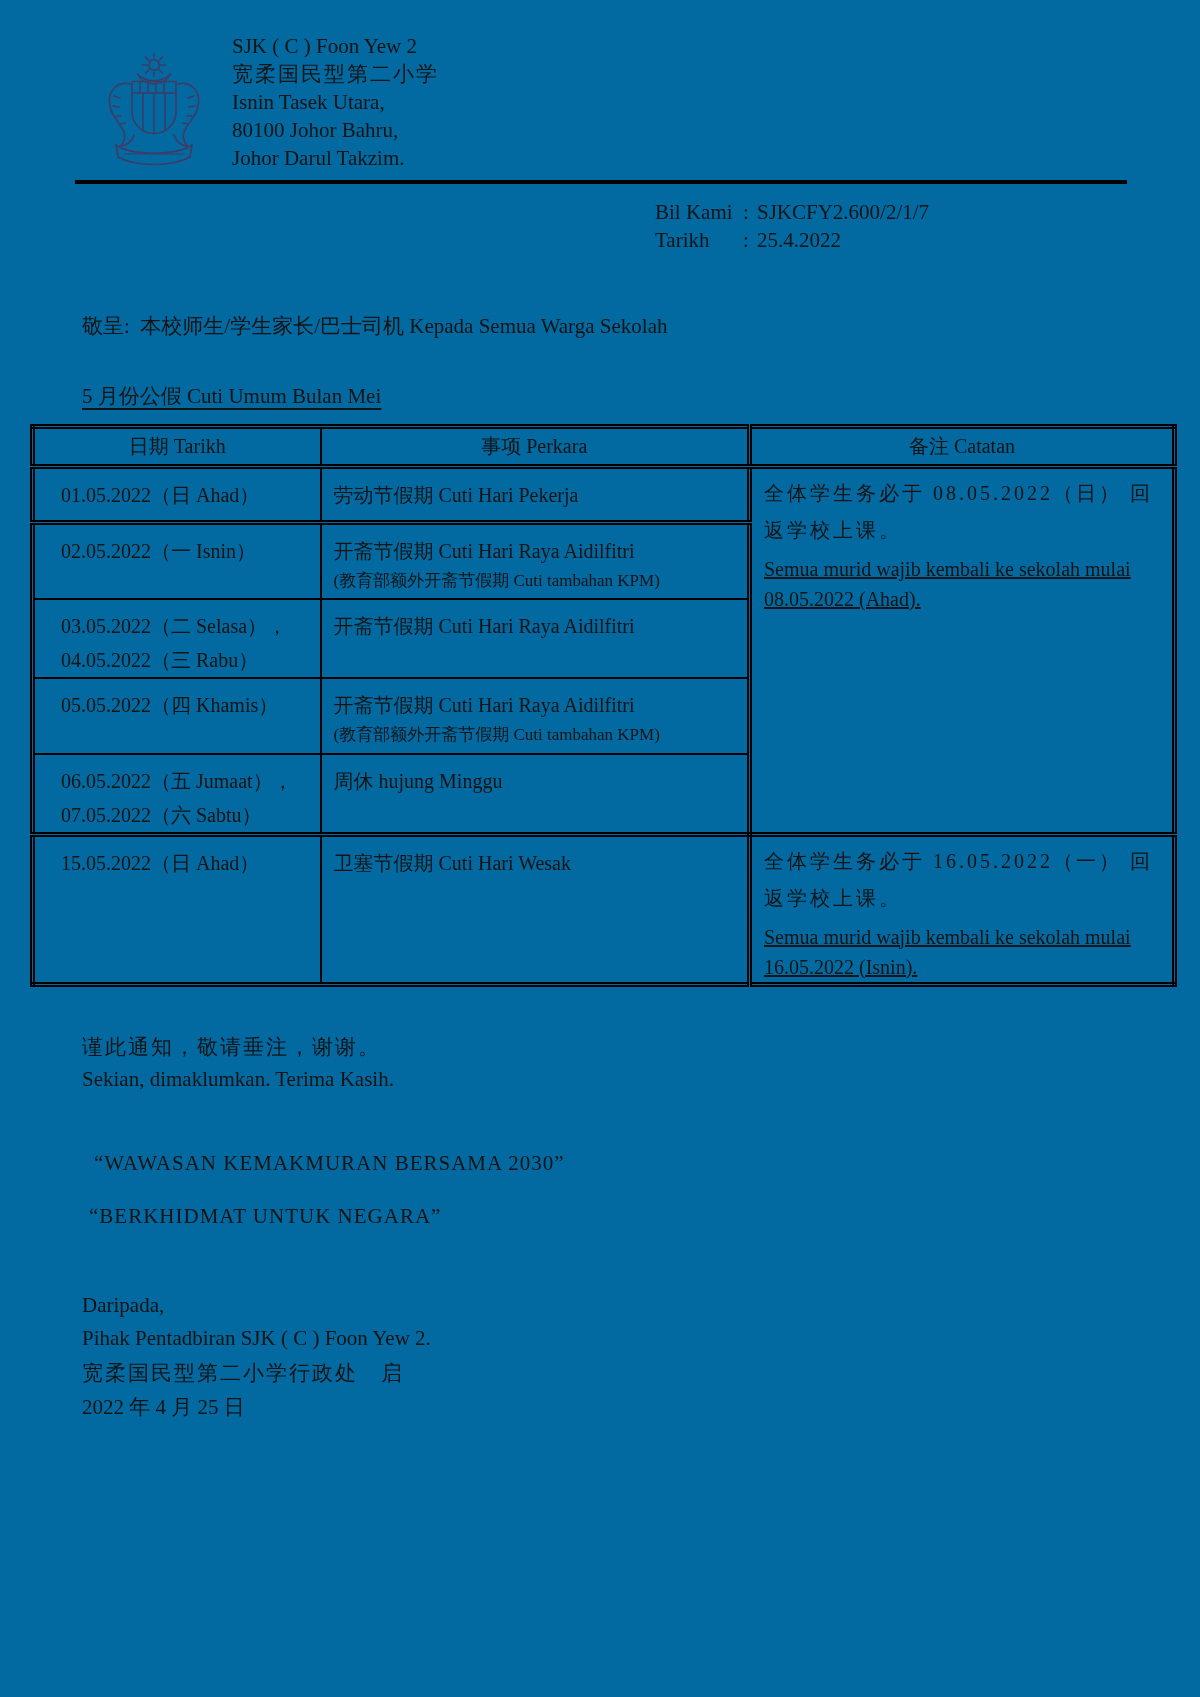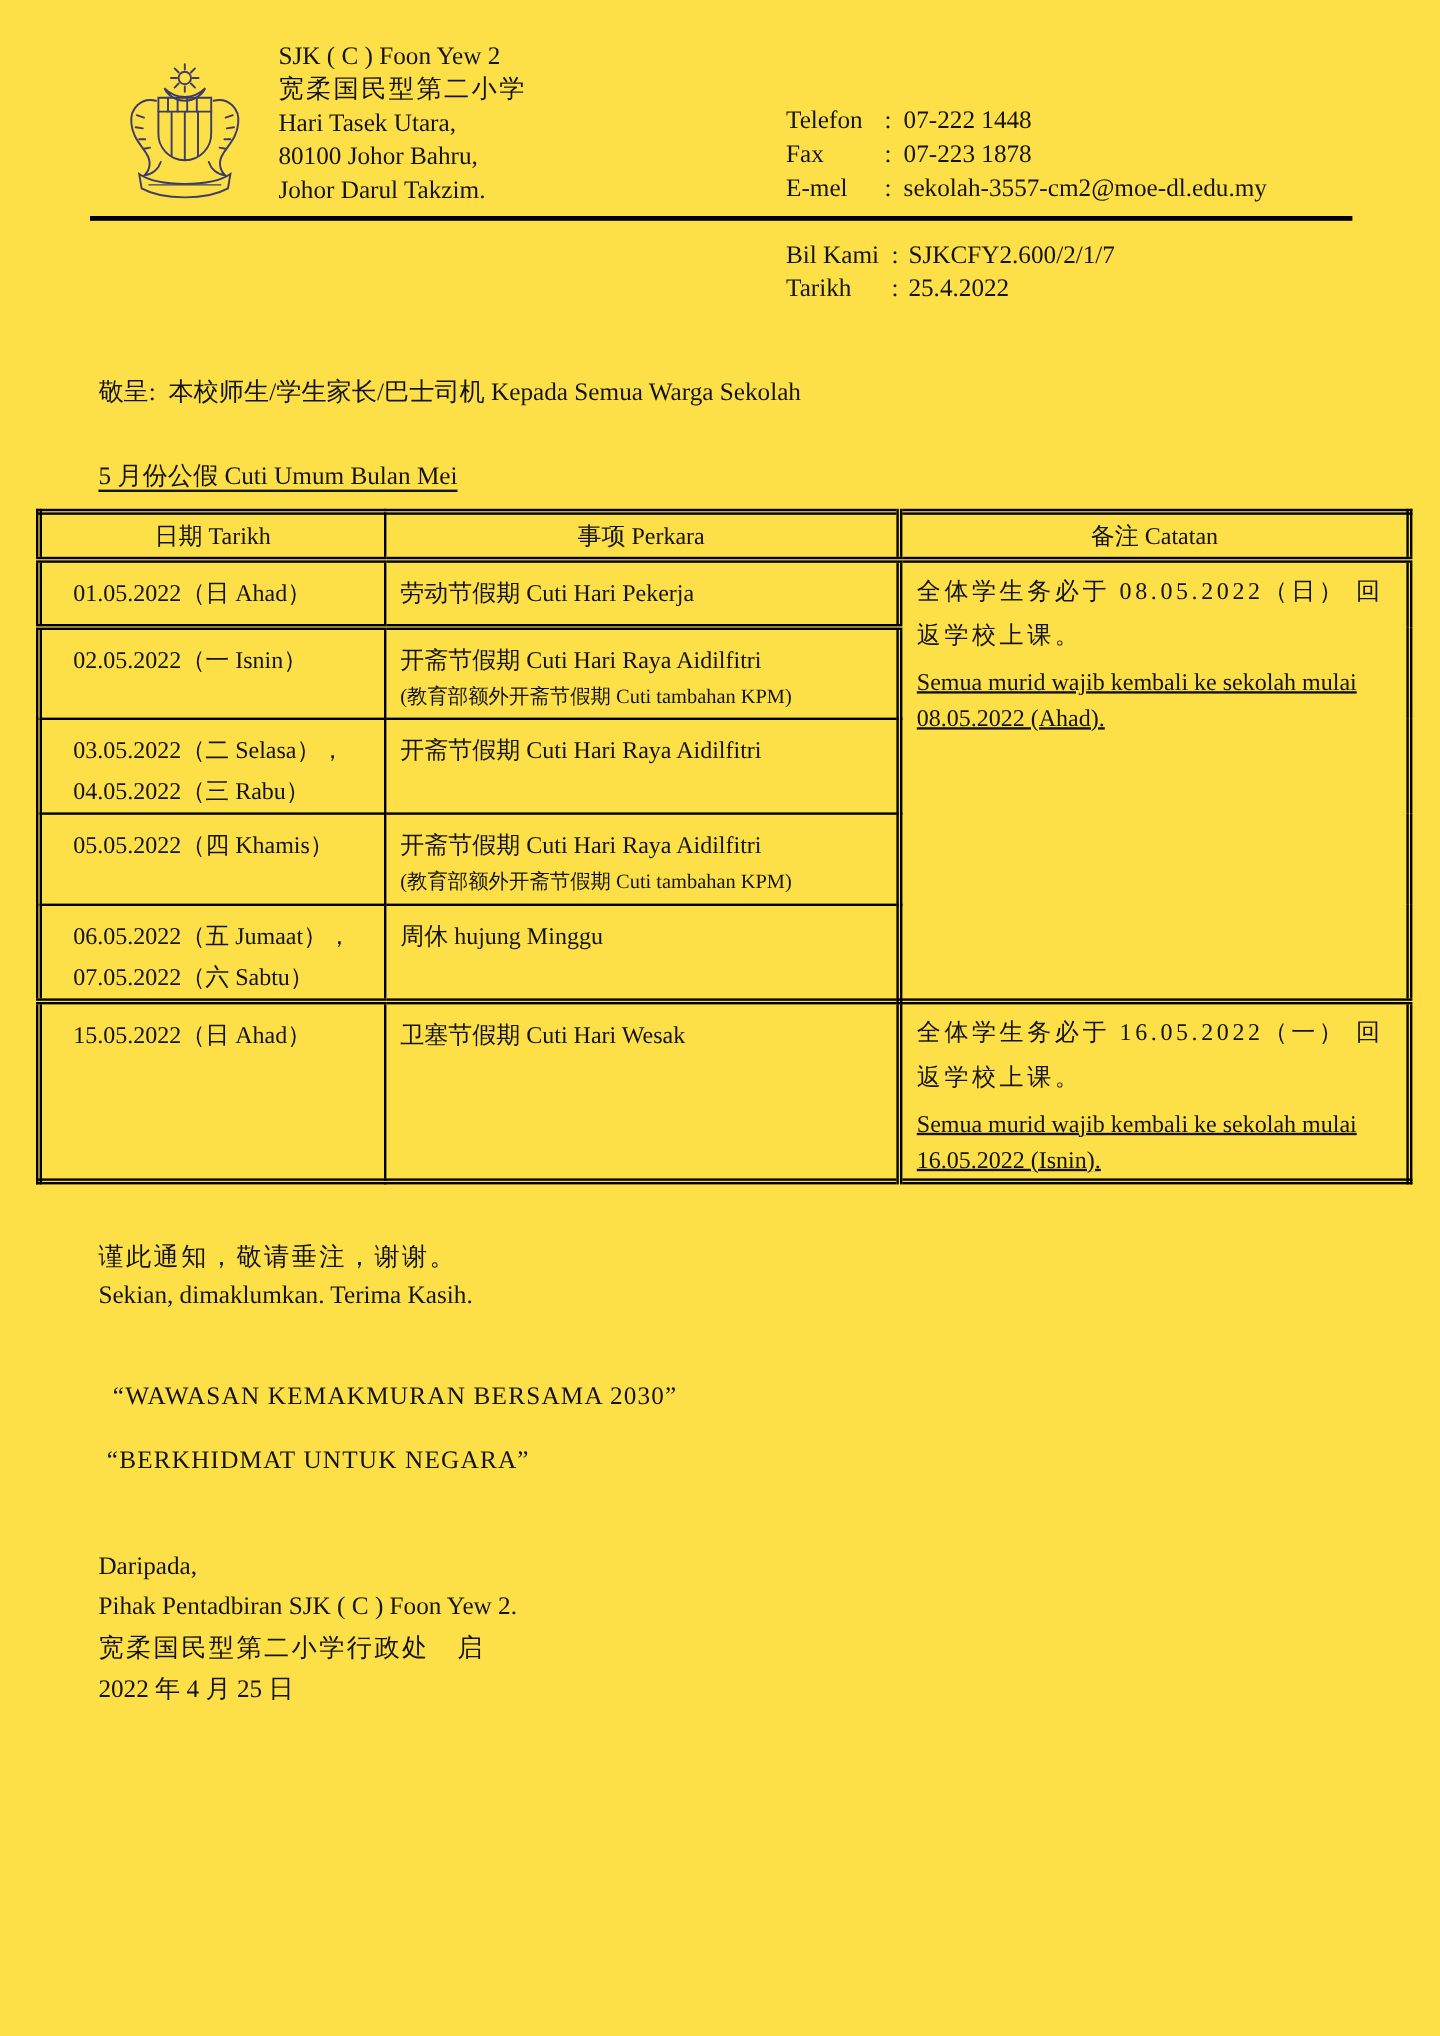--- a/index.html
+++ b/index.html
@@ -1,18 +1,18 @@
 <!DOCTYPE html>
 <html><head>
 <meta charset="utf-8">
 <style>
   * { margin:0; padding:0; box-sizing:border-box; }
   html,body { background:#e8e8e8; }
   body { font-family:"Liberation Serif","DejaVu Serif",serif; color:#141414; }
-  .page { position:relative; width:1200px; height:1697px; background:#fde047; margin:0 auto; overflow:hidden; }
+  .page { position:relative; width:1200px; height:1697px; background:#0369a1; margin:0 auto; overflow:hidden; }
 
   
   .header { position:relative; height:180px; }
   .logo { position:absolute; left:94px; top:50px; width:120px; height:124px; }
   .school-block { position:absolute; left:232px; top:32px; font-size:21px; line-height:28px; }
   .contact-block { position:absolute; left:655px; top:86px; font-size:21px; line-height:28px; }
   .c-label { display:inline-block; width:82px; }
   .c-colon { display:inline-block; width:16px; }
   .divider { margin-left:75px; width:1052px; border-top:4px solid #000; }
 
@@ -81,36 +81,25 @@
 
           <path d="M22 95 C38 106 82 106 98 95 L96 107 C78 117 42 117 24 107 Z"></path>
           <path d="M30 104 h60" stroke-width="1"></path>
         </g>
       </svg>
     </div>
 
     <div class="school-block">
       <div>SJK ( C ) Foon Yew 2</div>
       <div style="letter-spacing:2px;">宽柔国民型第二小学</div>
-      <div>Hari Tasek Utara,</div>
+      <div>Isnin Tasek Utara,</div>
       <div>80100 Johor Bahru,</div>
       <div>Johor Darul Takzim.</div>
     </div>
 
-    <div class="contact-block">
-      <div>
-        <span class="c-label">Telefon</span><span class="c-colon">:</span><span>07-222 1448</span>
-      </div>
-      <div>
-        <span class="c-label">Fax</span><span class="c-colon">:</span><span>07-223 1878</span>
-      </div>
-      <div>
-        <span class="c-label">E-mel</span><span class="c-colon">:</span><span>sekolah-3557-cm2@moe-dl.edu.my</span>
-      </div>
-    </div>
   </div>
 
   <div class="divider"></div>
 
   <div class="reference">
     <div>
       <span class="r-label">Bil Kami</span><span class="r-colon">:</span><span>SJKCFY2.600/2/1/7</span>
     </div>
     <div>
       <span class="r-label">Tarikh</span><span class="r-colon">:</span><span>25.4.2022</span>

